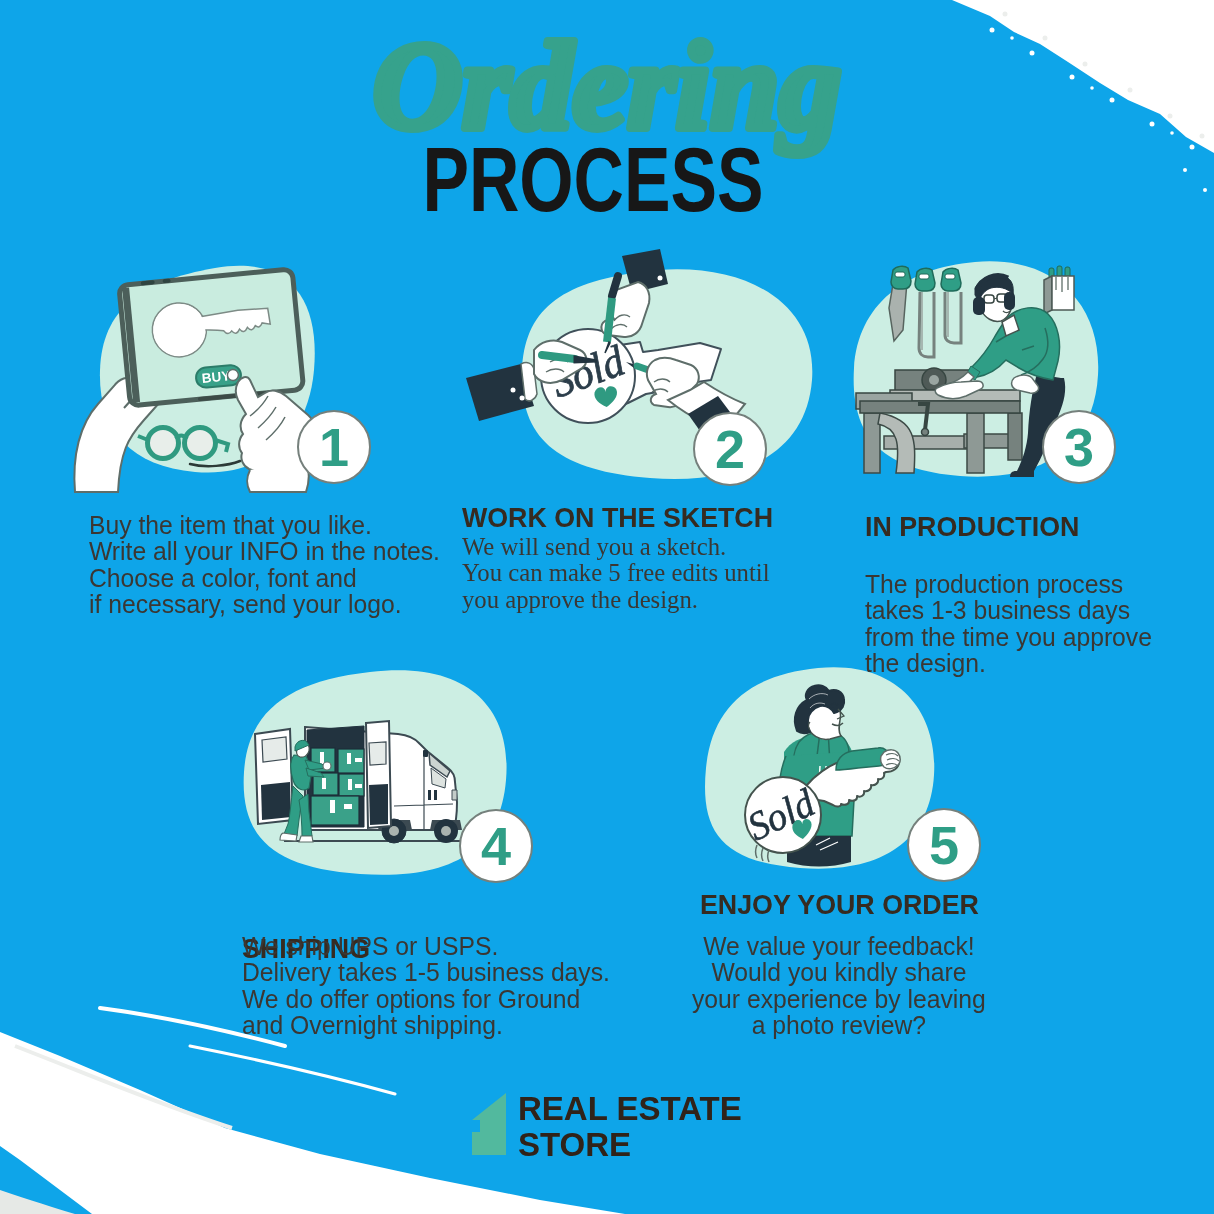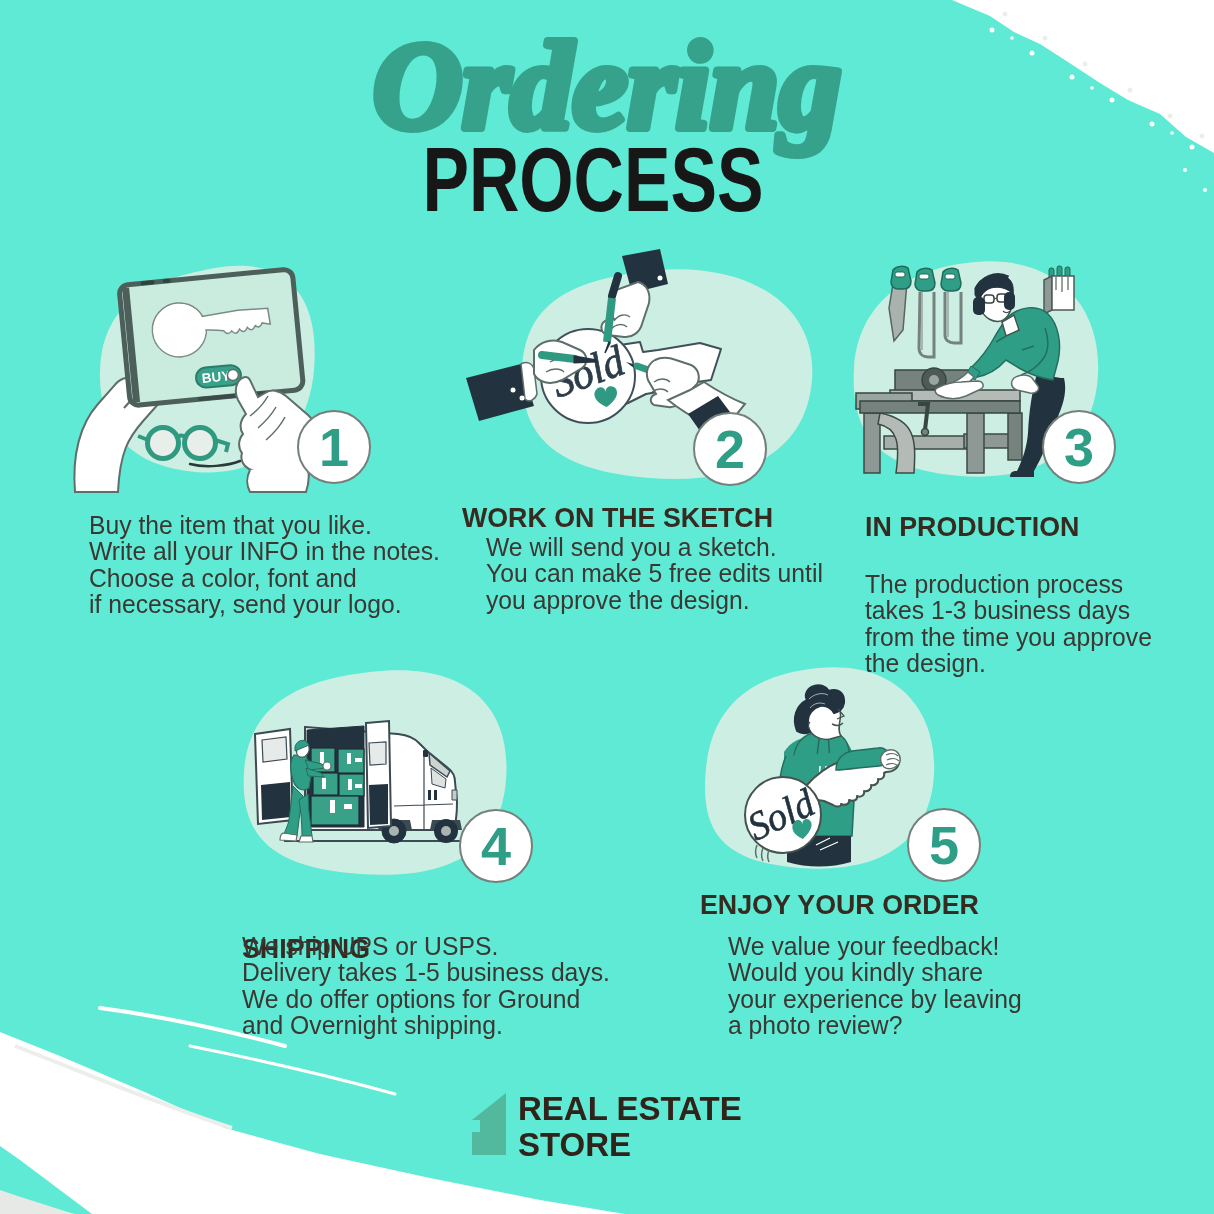--- a/index.html
+++ b/index.html
@@ -1,16 +1,16 @@
 <!DOCTYPE html>
 <html><head>
 <meta charset="utf-8">
 <style>
   html,body{margin:0;padding:0;}
-  #page{position:relative;width:1214px;height:1214px;background:#5eead4;overflow:hidden;
+  #page{position:relative;width:1214px;height:1214px;background:#0ea5e9;overflow:hidden;
         font-family:"Liberation Sans",sans-serif;}
   .abs{position:absolute;}
   h3{margin:0;font-size:28.5px;font-weight:bold;color:#362b21;letter-spacing:0px;
      transform:scaleX(0.94);transform-origin:0 50%;white-space:nowrap;}
   p{margin:0;font-size:26px;line-height:26.3px;color:#3b3733;
     transform:scaleX(0.95);transform-origin:0 0;white-space:nowrap;}
 </style>
 </head>
 <body>
 <div id="page">
@@ -316,42 +316,42 @@
   </g>
 </svg>
 
 <div class="abs" style="left:89px;top:512px;">
       <p>Buy the item that you like.<br>Write all your INFO in the notes.<br>Choose a color, font and<br>if necessary, send your logo.</p>
     </div>
 
 <div class="abs" style="left:462px;top:501px;">
       <h3>WORK ON THE SKETCH</h3>
     </div>
-<div class="abs" style="left:486px;top:534px;">
+<div class="abs" style="left:462px;top:534px;font-family:Liberation Serif, serif;">
       <p>We will send you a sketch.<br>You can make 5 free edits until<br>you approve the design.</p>
     </div>
 
 <div class="abs" style="left:865px;top:489px;margin-top:21px;">
       <h3>IN PRODUCTION</h3>
     </div>
 <div class="abs" style="left:865px;top:534px;margin-top:37px;">
       <p>The production process<br>takes 1-3 business days<br>from the time you approve<br>the design.</p>
     </div>
 
 <div class="abs" style="left:242px;top:888px;margin-top:44px;">
       <h3>SHIPPING</h3>
     </div>
 <div class="abs" style="left:242px;top:933px;">
       <p>We ship UPS or USPS.<br>Delivery takes 1-5 business days.<br>We do offer options for Ground<br>and Overnight shipping.</p>
     </div>
 
 <div class="abs" style="left:700px;top:888px;">
       <h3>ENJOY YOUR ORDER</h3>
     </div>
-<div class="abs" style="left:728px;top:933px;">
+<div class="abs" style="left:692px;top:933px;text-align:center;">
       <p>We value your feedback!<br>Would you kindly share<br>your experience by leaving<br>a photo review?</p>
     </div>
 
 <svg class="abs" style="left:460px;top:1080px;" width="320" height="100" viewBox="0 0 320 100">
   <polygon points="12,40 46,13 46,75 12,75 12,52 20,52 20,40" fill="#52b99e"></polygon>
   <text x="58" y="40" font-family="Liberation Sans" font-weight="bold" font-size="33" fill="#30231a">REAL ESTATE</text>
   <text x="58" y="76" font-family="Liberation Sans" font-weight="bold" font-size="33" fill="#30231a">STORE</text>
 </svg>
 
 </div>

